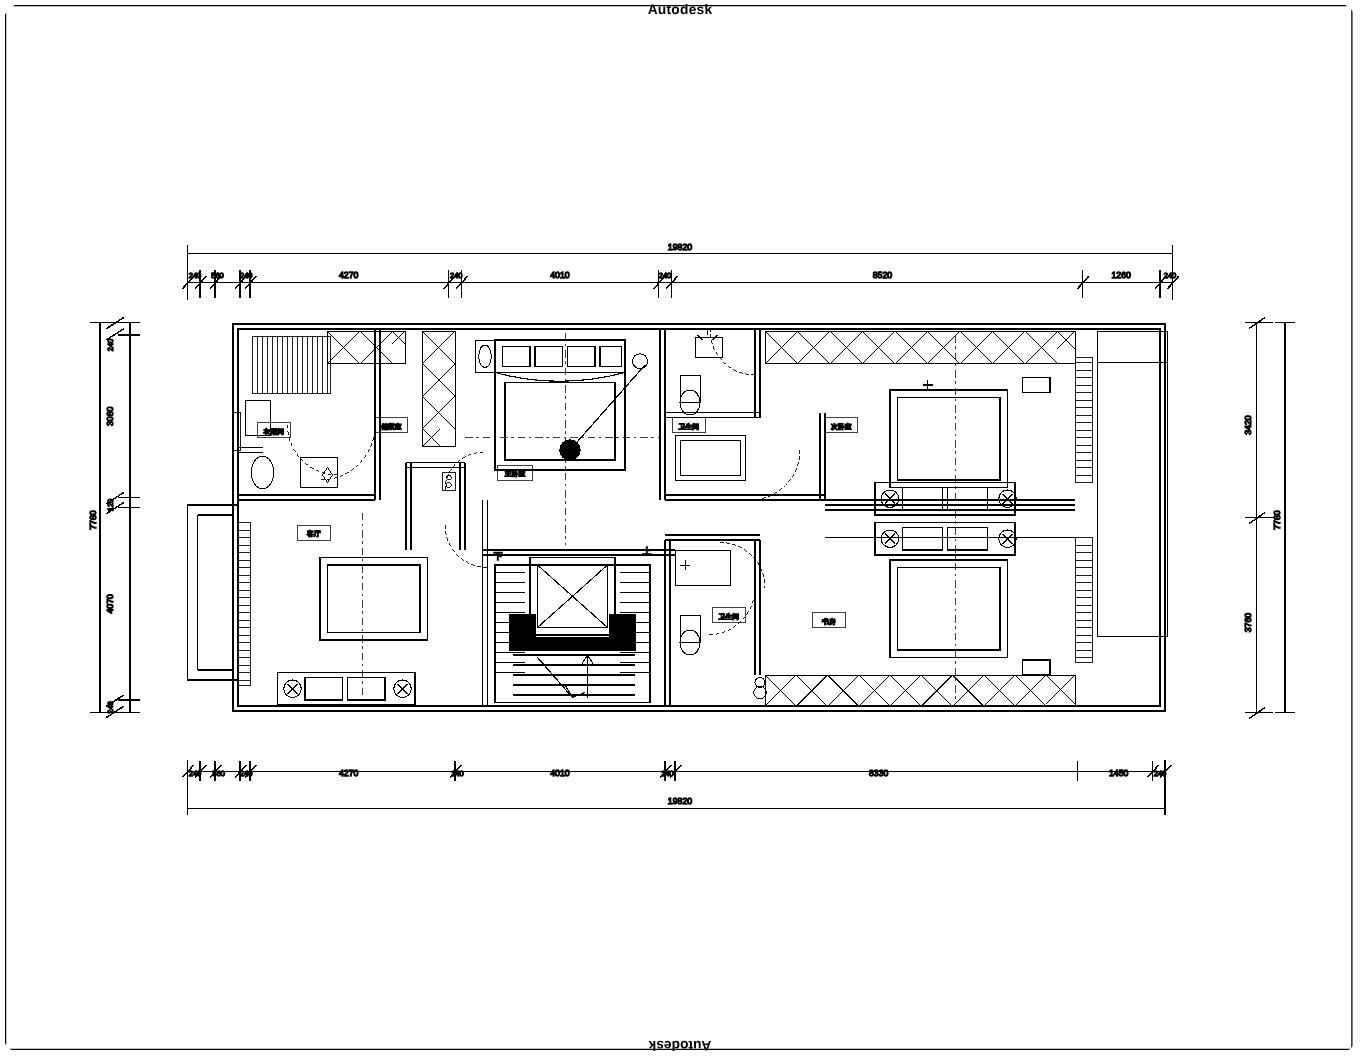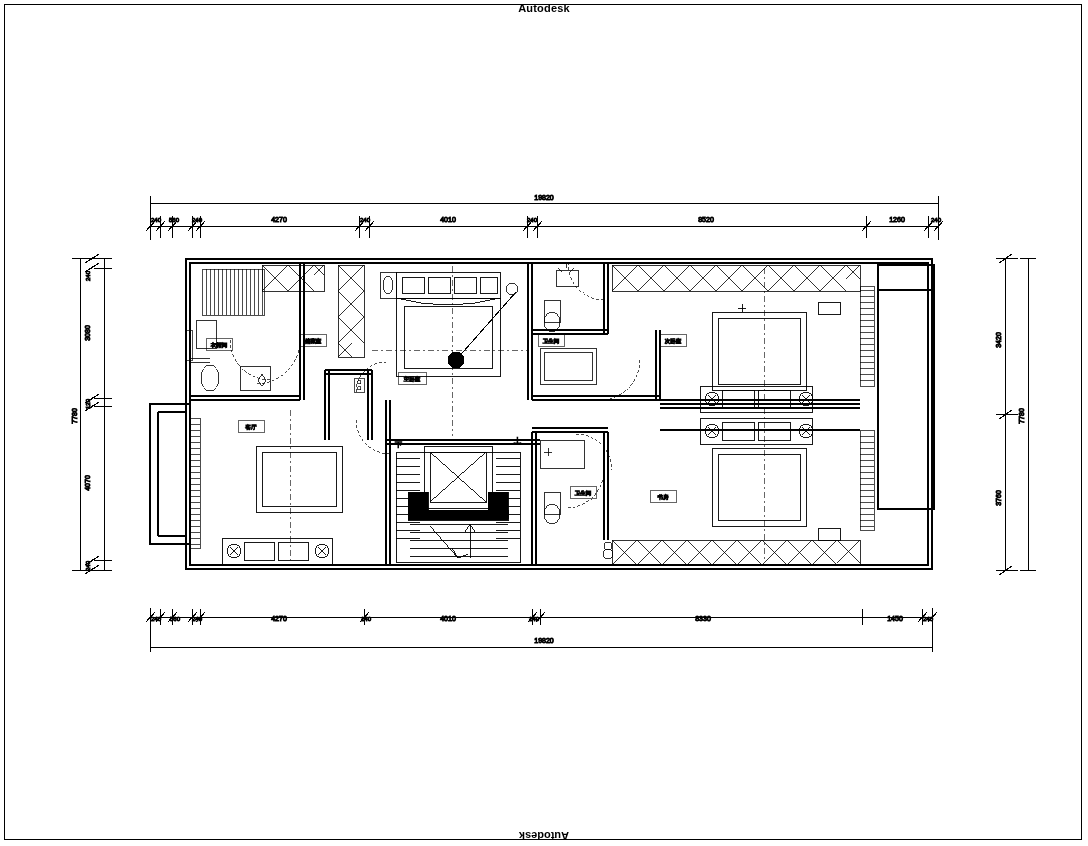--- a/index.html
+++ b/index.html
@@ -9,20 +9,21 @@
   }
   body {
     font-family: "Liberation Sans", sans-serif;
   }
   #page {
     position: relative;
     width: 1088px;
     height: 846px;
     background: #ffffff;
     overflow: hidden;
+    border-radius: 25px;
   }
   .border-frame {
     position: absolute;
     left: 4px;
     top: 4px;
     width: 1078px;
     height: 836px;
     border: 1px solid #000;
     box-sizing: border-box;
   }

